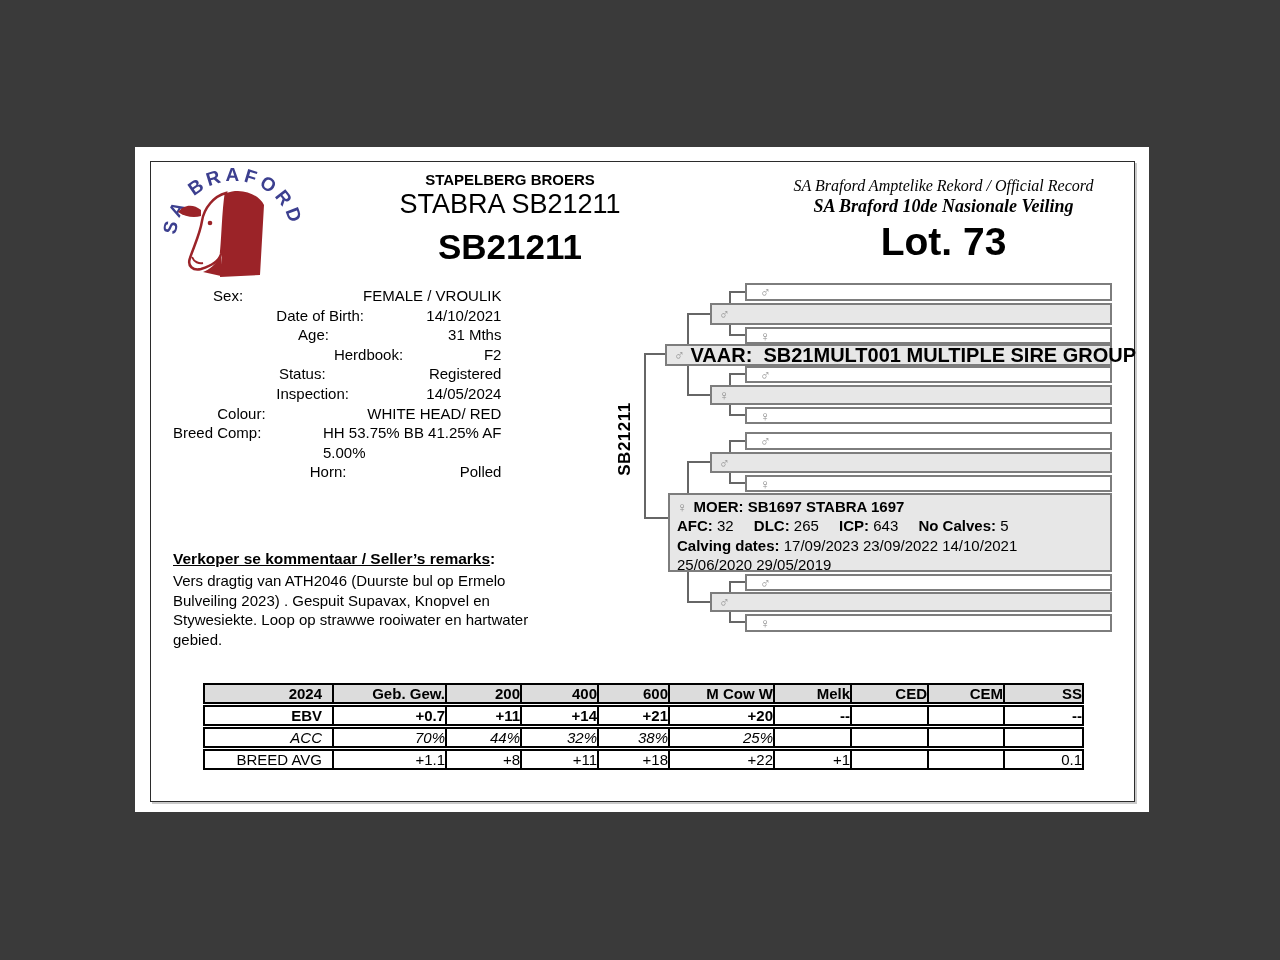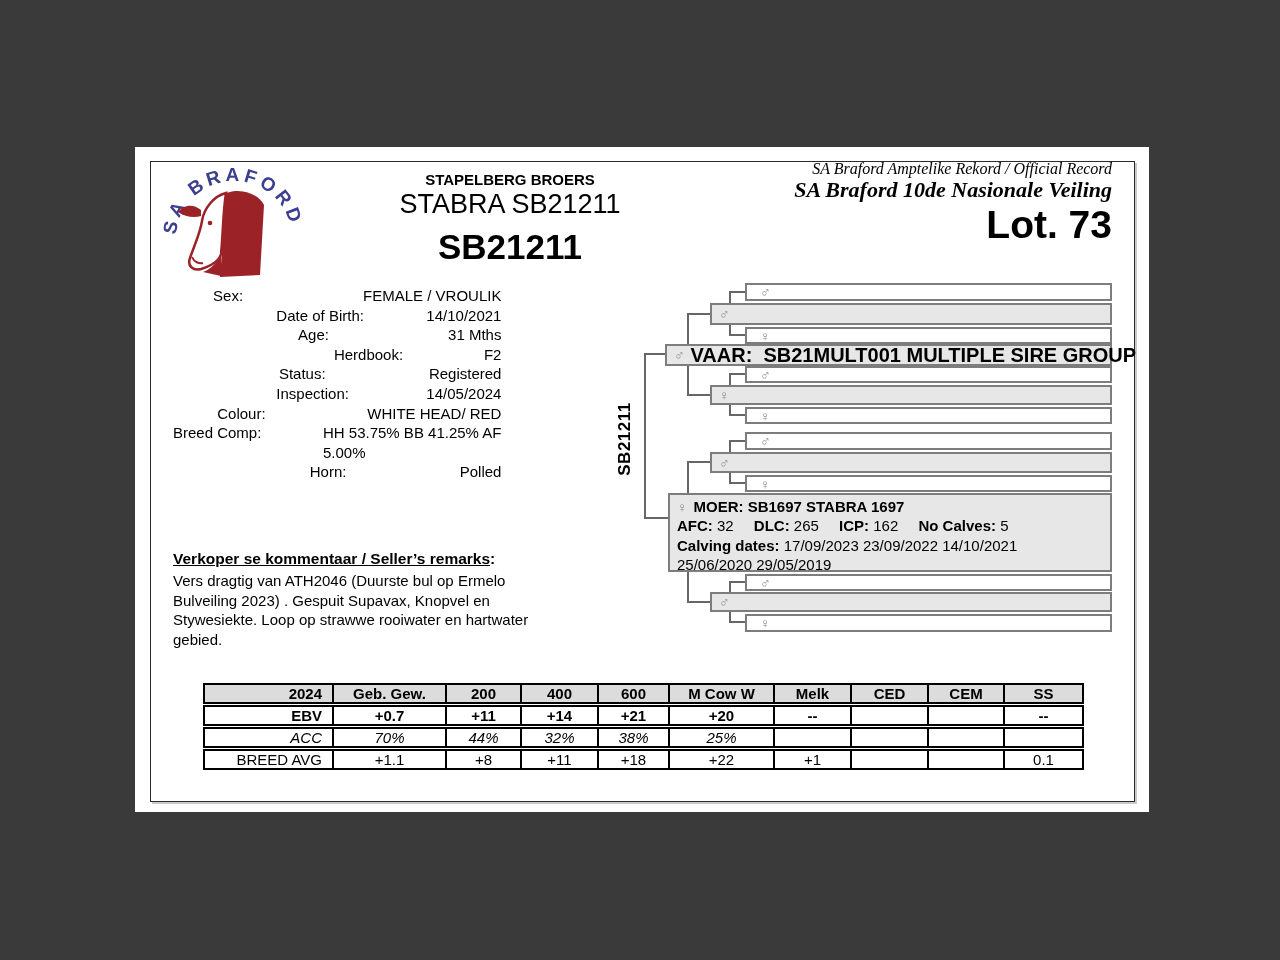--- a/index.html
+++ b/index.html
@@ -18,23 +18,23 @@
     position:absolute;left:15px;top:14px;width:983px;height:639px;
     border:1px solid #2b2b2b;
     box-shadow:2px 2px 0 #c9c9c9;
   }
   
   .logo{position:absolute;left:28px;top:18px;}
   .head-center{position:absolute;left:230px;top:23px;width:290px;text-align:center;}
   .breeder{font-size:15px;font-weight:bold;line-height:19px;}
   .animal-name{font-size:27px;line-height:31px;}
   .animal-id{font-size:35px;font-weight:bold;line-height:40px;margin-top:7px;}
-  .head-right{position:absolute;left:640px;top:12px;width:337px;text-align:right;}
+  .head-right{position:absolute;left:640px;top:29px;width:337px;text-align:center;}
   .record1{font-family:"Liberation Serif",serif;font-style:italic;font-size:16px;line-height:20px;}
-  .record2{font-family:"Liberation Serif",serif;font-style:italic;font-weight:bold;font-size:22px;line-height:21px;}
+  .record2{font-family:"Liberation Serif",serif;font-style:italic;font-weight:bold;font-size:18px;line-height:21px;}
   .lot{font-size:39px;font-weight:bold;line-height:44px;margin-top:3px;}
   
   .details{position:absolute;left:38px;top:139px;font-size:15px;}
   .drow{display:flex;line-height:19.6px;justify-content:flex-end;}
   .dlabel{width:150px;flex:0 0 150px;}
   .dvalue{white-space:pre-line;}
   
   .remarks{position:absolute;left:38px;top:402px;width:440px;font-size:15px;}
   .remarks-head{font-size:15.5px;font-weight:bold;line-height:20px;}
   .remarks-head .u{text-decoration:underline;}
@@ -73,21 +73,21 @@
   .trow{
     display:grid;
     grid-template-columns:129px 113px 75px 77px 71px 105px 77px 77px 76px 77px;
     border:2px solid #000;box-sizing:border-box;
     height:21px;line-height:16px;font-size:15px;
     margin-bottom:1px;background:#fff;
   }
   .trow.thead{background:#dcdcdc;font-weight:bold;}
   .trow.tbold{font-weight:bold;}
   .trow.titalic{font-style:italic;}
-  .tcell{border-right:2px solid #000;text-align:center;padding-top:0.5px;box-sizing:border-box;}
+  .tcell{border-right:2px solid #000;text-align:right;padding-top:0.5px;box-sizing:border-box;}
   .tcell:last-child{border-right:none;}
   .tcell.first{text-align:right;padding-right:10px;}
 </style>
 </head>
 <body>
 
 <div class="page">
   <div class="inner-border"></div>
 
   <svg class="logo" width="142" height="116" viewBox="0 0 142 116">
@@ -217,21 +217,21 @@
   </div>
 
   <div class="moer-box">
     <div class="moer-title-row">
       <span class="sym">♀</span>
       <span class="moer-title">MOER: SB1697 STABRA 1697</span>
     </div>
     <div class="moer-stats">
       <span class="pair"><span class="sl">AFC:</span> <span>32</span></span>
       <span class="pair"><span class="sl">DLC:</span> <span>265</span></span>
-      <span class="pair"><span class="sl">ICP:</span> <span>162</span></span>
+      <span class="pair"><span class="sl">ICP:</span> <span>643</span></span>
       <span class="pair"><span class="sl">No Calves:</span> <span>5</span></span>
     </div>
     <div class="moer-calving">
       <span class="cl">Calving dates:</span><span class="cv"> 17/09/2023  23/09/2022  14/10/2021
 25/06/2020  29/05/2019</span>
     </div>
   </div>
 
   <div class="pbox" style="left:610px;top:427px;width:367px;height:17px;">
     <span class="sym">♂</span>

